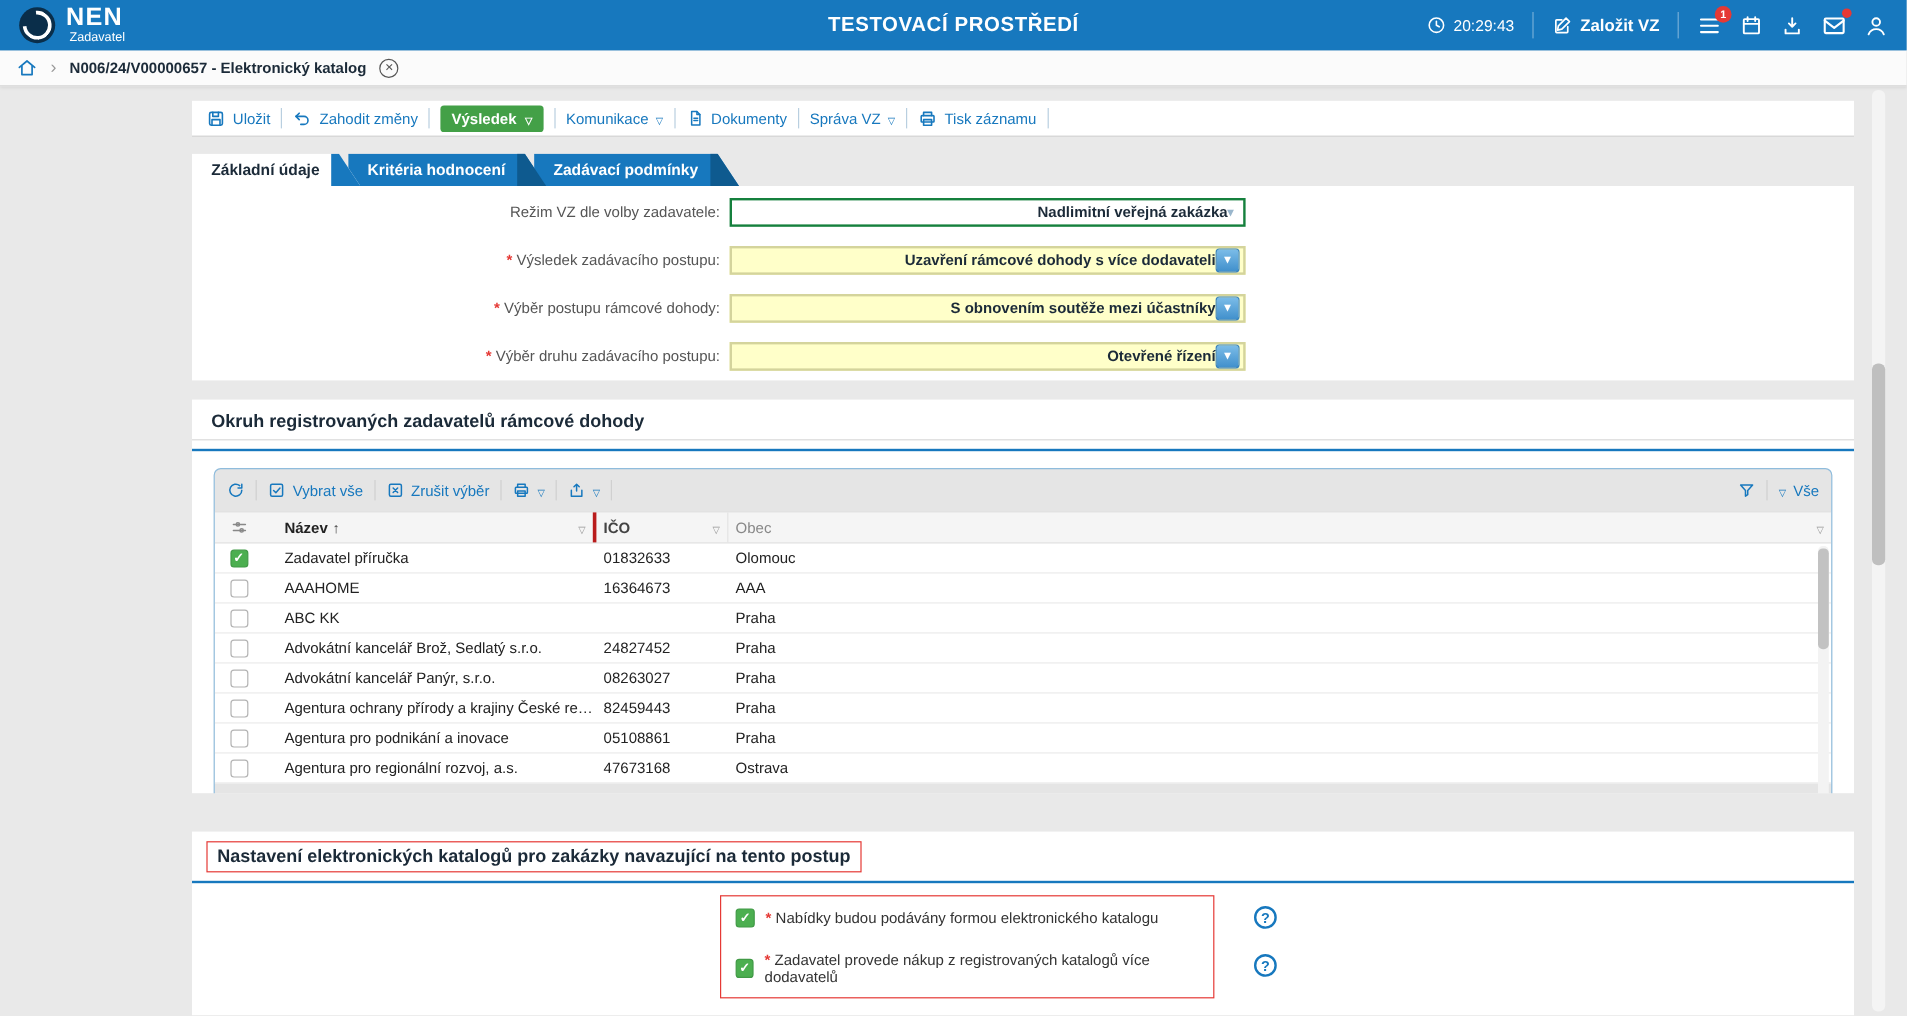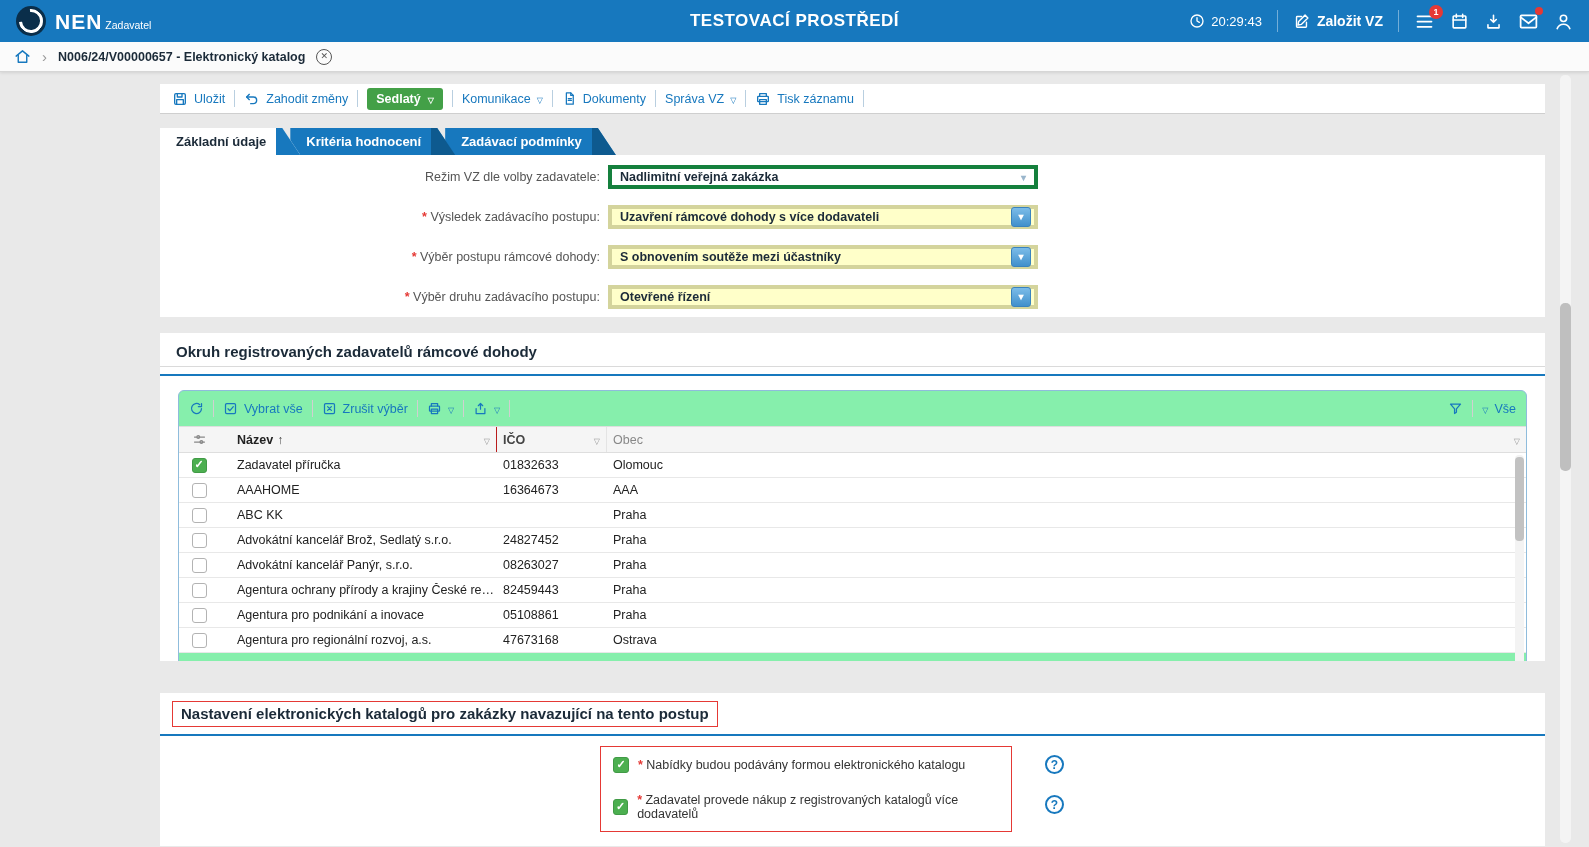--- a/index.html
+++ b/index.html
@@ -6,21 +6,21 @@
   html,body { width:1589px; height:847px; overflow:hidden; }
   body { font-family:"Liberation Sans", sans-serif; background:#e9e9e9; position:relative; color:#222; }
   svg { display:block; }
   .ic { stroke:currentColor; fill:none; stroke-width:2; stroke-linecap:round; stroke-linejoin:round; }
 
   
   .topbar { height:42px; background:#1778be; display:flex; align-items:center; padding:0 16px; color:#fff; position:relative; z-index:10; }
   .brand { display:flex; align-items:center; gap:9px; }
   .logo { width:30px; height:30px; border-radius:50%; background:#0a2e4a; position:relative; flex:0 0 auto; }
   .logo::before { content:""; position:absolute; inset:3px; border:3.5px solid #fff; border-left-color:transparent; border-radius:50%; transform:rotate(40deg); }
-  .brand-text { display:flex; align-items:flex-end; }
+  .brand-text { display:flex; align-items:flex-start;flex-direction:column; }
   .brand-nen { font-size:21px; font-weight:bold; letter-spacing:1px; line-height:1; }
   .brand-sub { font-size:10.5px; margin-left:3px; margin-bottom:1px; }
   .env-title { position:absolute; left:0; right:0; text-align:center; font-size:17px; font-weight:bold; letter-spacing:.5px; pointer-events:none; }
   .top-right { margin-left:auto; display:flex; align-items:center; gap:15px; z-index:1; }
   .top-group { display:flex; align-items:center; gap:6px; font-size:13px; }
   .top-sep { width:1px; height:22px; background:rgba(255,255,255,.4); }
   .create-vz { font-size:14px; font-weight:bold; display:flex; align-items:center; gap:7px; cursor:pointer; }
   .icon-btn { position:relative; cursor:pointer; display:flex; align-items:center; }
   .badge { position:absolute; top:-6px; right:-8px; min-width:14px; height:14px; border-radius:7px; background:#e53935; color:#fff; font-size:9px; font-weight:bold; display:flex; align-items:center; justify-content:center; padding:0 3px; }
   .dot { position:absolute; top:-4px; right:-4px; width:8px; height:8px; border-radius:50%; background:#e53935; }
@@ -51,48 +51,48 @@
   .tab.active { background:#fff; color:#1b2a38; --edge:#1778be; z-index:3; }
   .tab.inactive { background:#1778be; color:#fff; --edge:#0e5a8f; }
   .tab.t2 { z-index:2; margin-left:-10px; }
   .tab.t3 { z-index:1; margin-left:-10px; }
 
   
   .form-panel { background:#fff; padding:2px 0 0; height:162px; overflow:hidden; }
   .frow { display:flex; align-items:center; height:40px; }
   .flabel { width:440px; text-align:right; font-size:12.5px; color:#555; }
   .flabel.req::before { content:"*\00a0"; color:#e53935; font-weight:bold; }
-  .fctrl { margin-left:8px; width:430px; height:24px; border:4px solid #15803d; background:#fff; display:flex; align-items:center; justify-content:space-between; padding:0 3px 0 8px; font-size:12.5px; font-weight:bold; color:#1b2a38; cursor:pointer; }
+  .fctrl { margin-left:8px; width:430px; height:24px; border:2px solid #15803d; background:#fff; display:flex; align-items:center; justify-content:flex-end; padding:0 3px 0 8px; font-size:12.5px; font-weight:bold; color:#1b2a38; cursor:pointer; }
   .fctrl.yellow { background:#ffffc9; border-color:#d4d49c; }
   .gray-chev { color:#9ab6cc; font-size:10px; padding-right:5px; }
   .gray-chev::before { content:"\25BE"; }
   .drop-btn { width:20px; height:20px; border-radius:3px; border:1px solid #3a83bd; background:linear-gradient(#7bbce8,#4190cc); color:#fff; display:flex; align-items:center; justify-content:center; flex:0 0 auto; }
   .drop-btn::before { content:"\25BE"; font-size:10px; line-height:1; }
 
   
   .panel { background:#fff; }
   .sec-head { font-size:15px; font-weight:bold; color:#1b2a38; padding:10px 16px 6px; }
   .hairline { height:1px; background:#dadada; }
   .blue-rule { height:2px; background:#1778be; margin-top:7px; }
   .table-panel { margin-top:16px; height:328px; overflow:hidden; }
 
   
-  .grid-box { margin:14px 18px 0; border:1px solid #8fbcdc; border-radius:6px; height:295px; overflow:hidden; position:relative; background:#86efac; }
+  .grid-box { margin:14px 18px 0; border:1px solid #8fbcdc; border-radius:6px; height:295px; overflow:hidden; position:relative; background:#e5e5e5; }
   .grid-toolbar { height:35px; display:flex; align-items:center; padding:0 10px; color:#1778be; font-size:12.5px; }
   .gsep { width:1px; height:17px; background:#d0d0d0; margin:0 9px; }
   .gitem { display:flex; align-items:center; gap:6px; cursor:pointer; white-space:nowrap; }
   .gspacer { flex:1; }
   .ghead { display:flex; align-items:center; height:27px; background:#f5f5f5; border-top:1px solid #dedede; border-bottom:1px solid #dedede; font-size:12.5px; }
   .hc { display:flex; align-items:center; height:100%; padding:0 6px; }
   .hcaret { margin-left:auto; color:#999; cursor:pointer; }
   .c0 { width:40px; display:flex; justify-content:center; flex:0 0 auto; }
   .c1 { width:278px; flex:0 0 auto; }
   .c2 { width:110px; flex:0 0 auto; }
   .c3 { flex:1; min-width:0; }
-  .hc.c1 { padding-left:18px; border-right:1px solid #b91c1c; }
+  .hc.c1 { padding-left:18px; border-right:3px solid #b91c1c; }
   .hc.c2 { border-right:1px solid #e4e4e4; }
   .hname { font-weight:bold; color:#222; }
   .hico { font-weight:bold; color:#444; }
   .hobec { color:#888; }
   .sort-up::before { content:"\2191"; color:#444; font-weight:bold; font-size:12px; margin-left:4px; }
   .trow { display:flex; align-items:center; height:25px; border-bottom:1px solid #e8e8e8; font-size:12.5px; color:#222; cursor:pointer; background:#fff; }
   .cell { overflow:hidden; white-space:nowrap; }
   .cell.c1 { padding-left:18px; }
   .cell.c2 { padding-left:6px; }
   .cell.c3 { padding-left:6px; }
@@ -206,21 +206,21 @@
     <span class="tb-sep"></span>
     <div class="tb-item">
       <svg class="ic" width="16" height="16" viewBox="0 0 24 24">
           <path d="M8 5L4 9l4 4"></path>
           <path d="M4 9h10a5 5 0 0 1 0 10h-4"></path>
         </svg>
       <span>Zahodit změny</span>
     </div>
     <span class="tb-sep"></span>
     <div class="btn-start">
-      <span>Sedlatý</span>
+      <span>Výsledek</span>
       <span class="tri"></span>
     </div>
     <span class="tb-sep"></span>
     <div class="tb-item">
       <span>Komunikace</span>
       <span class="tri"></span>
     </div>
     <span class="tb-sep"></span>
     <div class="tb-item">
       <svg class="ic" width="15" height="15" viewBox="0 0 24 24">

